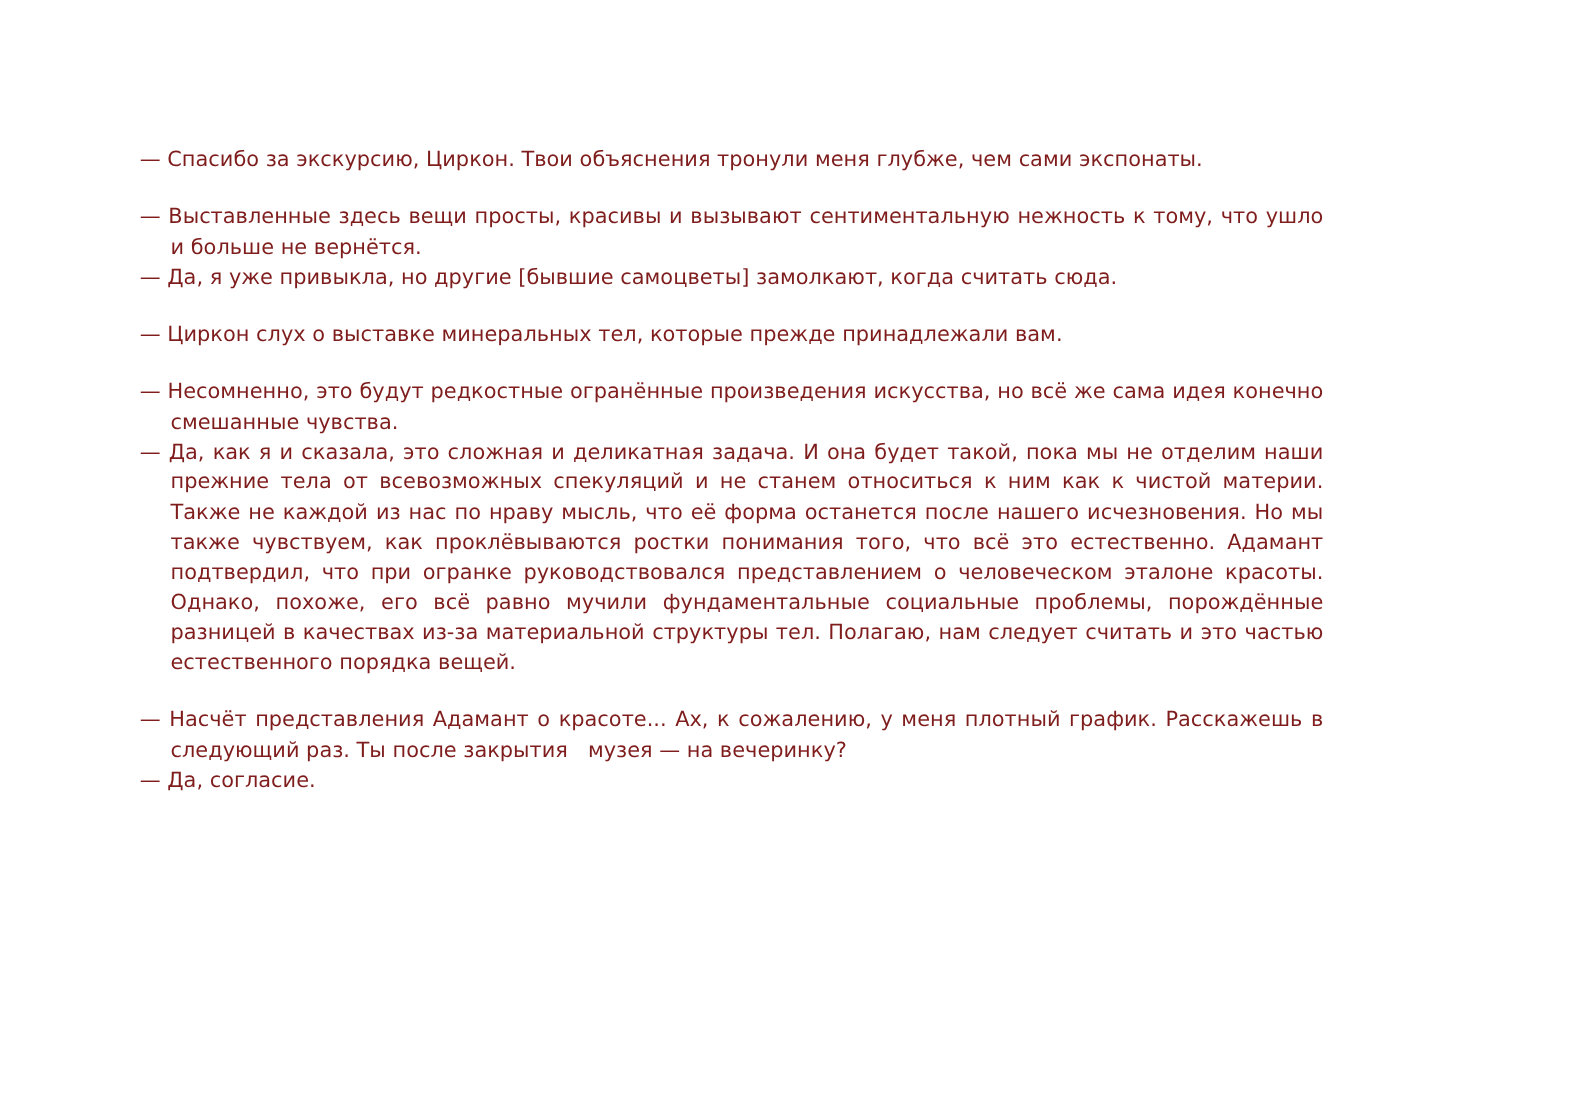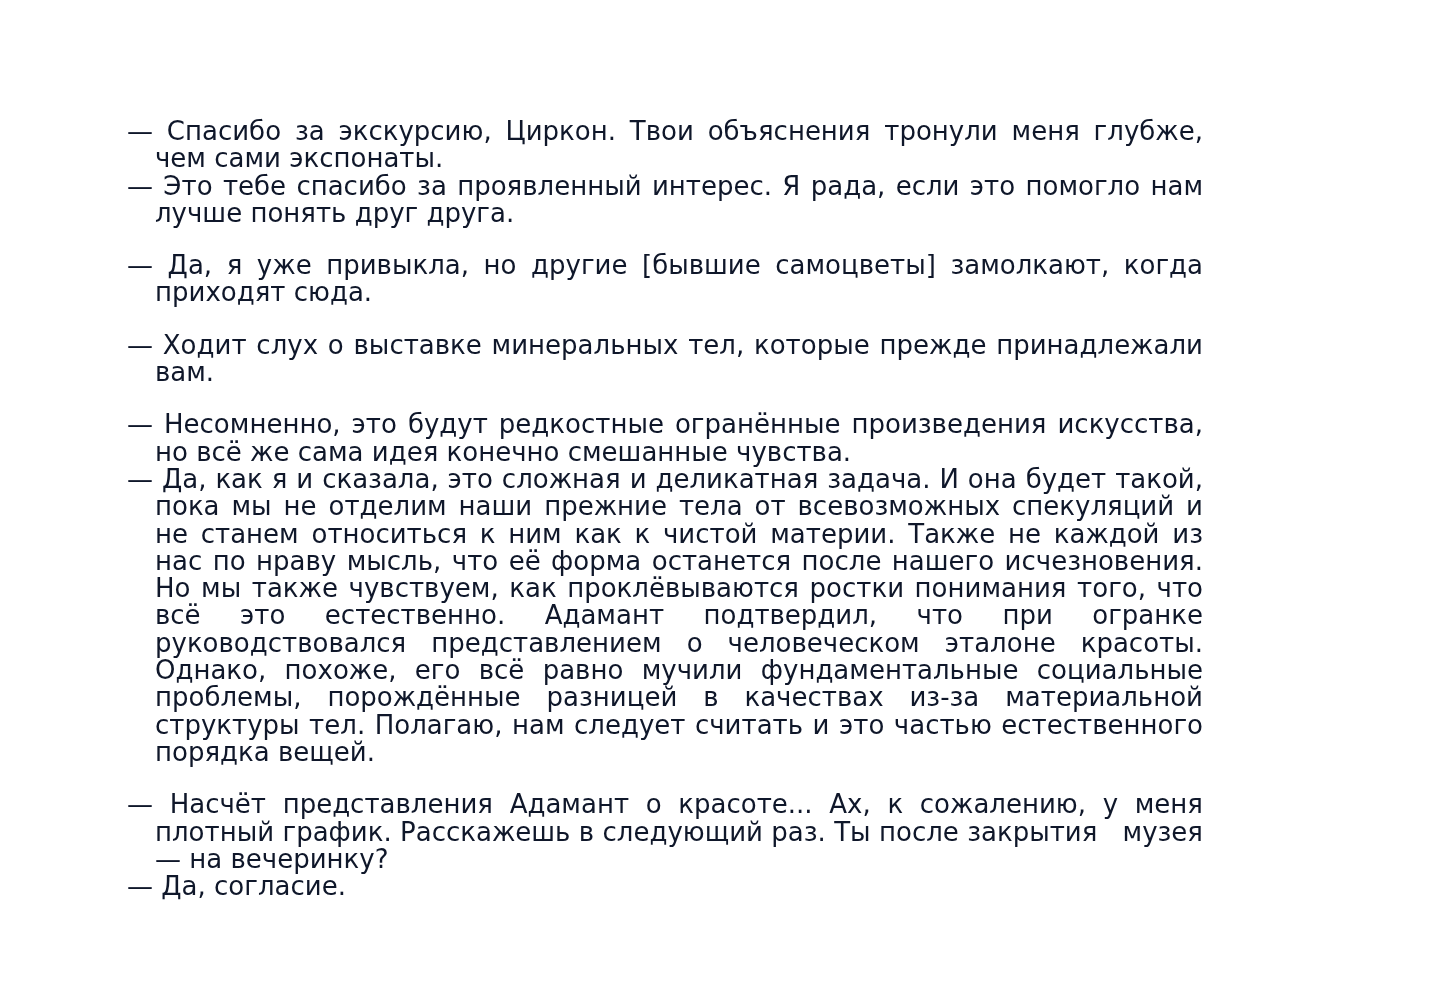--- a/index.html
+++ b/index.html
@@ -11,24 +11,24 @@
     position: relative;
     width: 1436px;
     height: 1000px;
     background: #ffffff;
     overflow: hidden;
     font-family: "DejaVu Sans", "Liberation Sans", sans-serif;
   }
   .content {
     position: absolute;
     left: 127px;
-    top: 118px;
+    top: 132px;
     width: 1076px;
-    color: #0f172a;
-    font-size: 26px;
+    color: #7f1d1d;
+    font-size: 19px;
     line-height: 27.3px;
     text-align: justify;
   }
   .group {
     margin: 0 0 25px 0;
   }
   .entry {
     margin: 0;
     padding-left: 28px;
     text-indent: -28px;
@@ -36,29 +36,29 @@
   }
 </style>
 </head>
 <body>
 
 <div class="page" style="background: rgb(255, 255, 255); color: rgb(0, 0, 0);">
   <div class="content">
 
     <section class="group">
       <p class="entry">— Спасибо за экскурсию, Циркон. Твои объяснения тронули меня глубже, чем сами экспонаты.</p>
-      <p class="entry">— Это тебе спасибо за проявленный интерес. Я рада, если это помогло нам лучше понять друг друга.</p>
     </section>
 
     <section class="group">
-      <p class="entry">— Да, я уже привыкла, но другие [бывшие самоцветы] замолкают, когда приходят сюда.</p>
+      <p class="entry">— Выставленные здесь вещи просты, красивы и вызывают сентиментальную нежность к тому, что ушло и больше не вернётся.</p>
+      <p class="entry">— Да, я уже привыкла, но другие [бывшие самоцветы] замолкают, когда считать сюда.</p>
     </section>
 
     <section class="group">
-      <p class="entry">— Ходит слух о выставке минеральных тел, которые прежде принадлежали вам.</p>
+      <p class="entry">— Циркон слух о выставке минеральных тел, которые прежде принадлежали вам.</p>
     </section>
 
     <section class="group">
       <p class="entry">— Несомненно, это будут редкостные огранённые произведения искусства, но всё же сама идея конечно смешанные чувства.</p>
       <p class="entry">— Да, как я и сказала, это сложная и деликатная задача. И она будет такой, пока мы не отделим наши прежние тела от всевозможных спекуляций и не станем относиться к ним как к чистой материи. Также не каждой из нас по нраву мысль, что её форма останется после нашего исчезновения. Но мы также чувствуем, как проклёвываются ростки понимания того, что всё это естественно. Адамант подтвердил, что при огранке руководствовался представлением о человеческом эталоне красоты. Однако, похоже, его всё равно мучили фундаментальные социальные проблемы, порождённые разницей в качествах из-за материальной структуры тел. Полагаю, нам следует считать и это частью естественного порядка вещей.</p>
     </section>
 
     <section class="group">
       <p class="entry">— Насчёт представления Адамант о красоте... Ах, к сожалению, у меня плотный график. Расскажешь в следующий раз. Ты после закрытия   музея — на вечеринку?</p>
       <p class="entry">— Да, согласие.</p>

